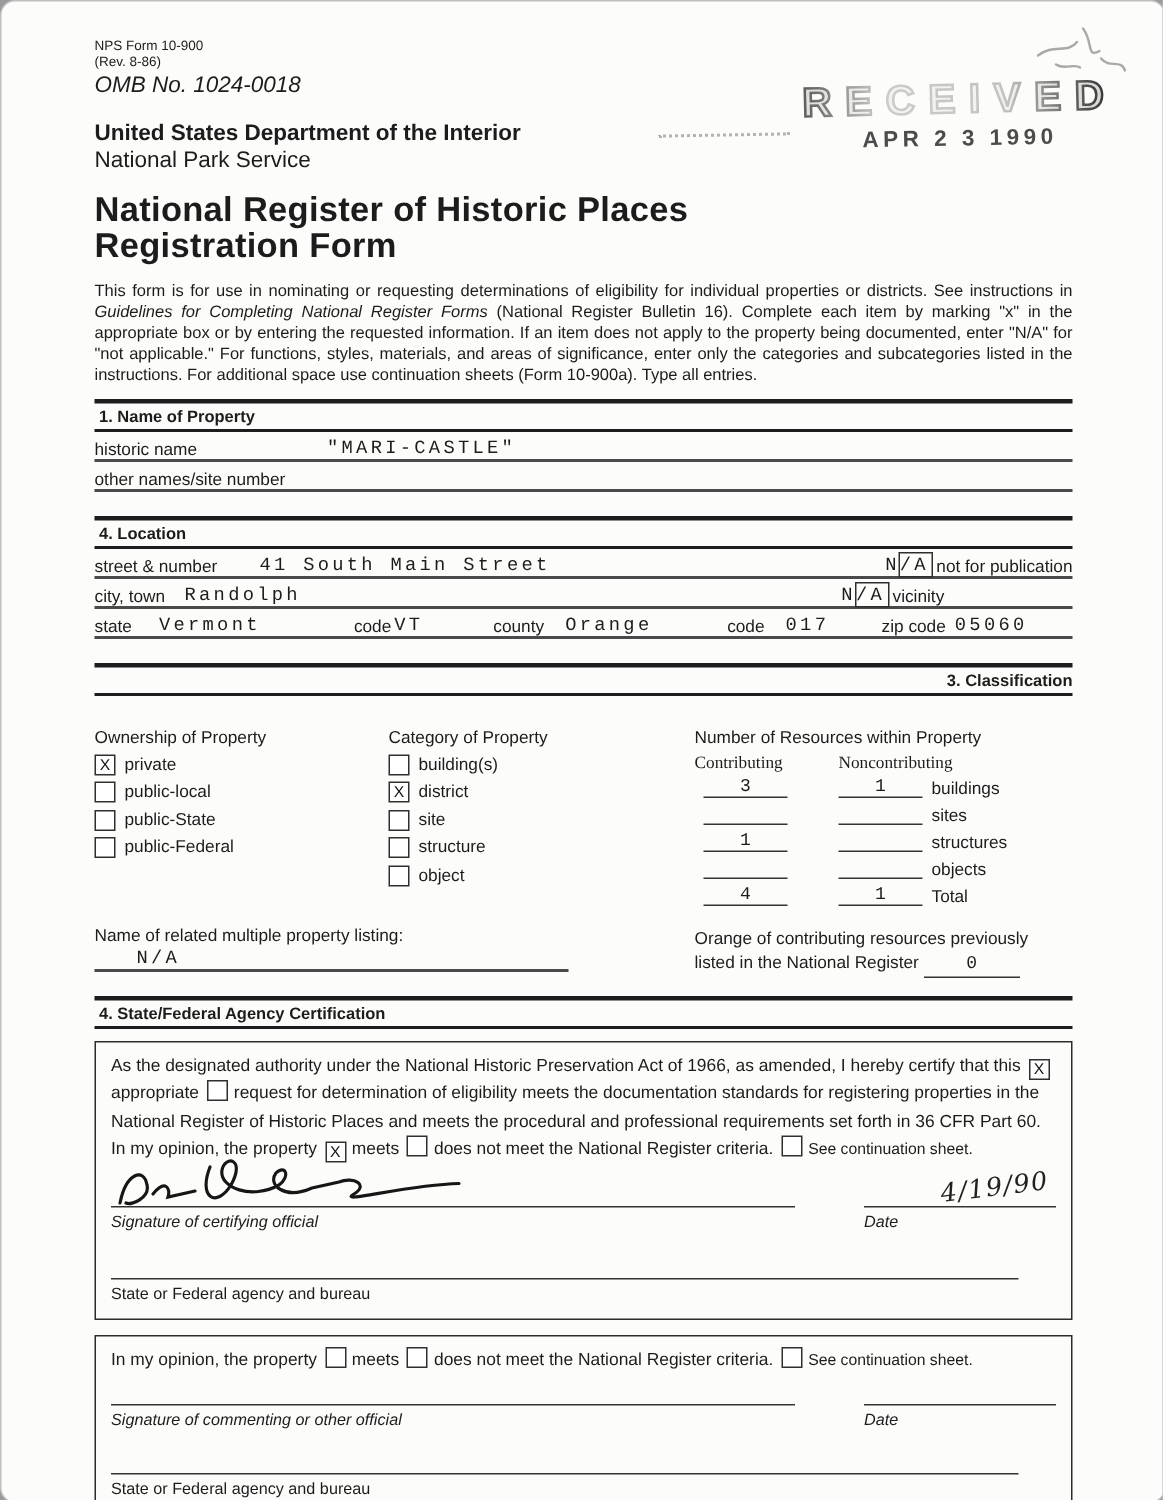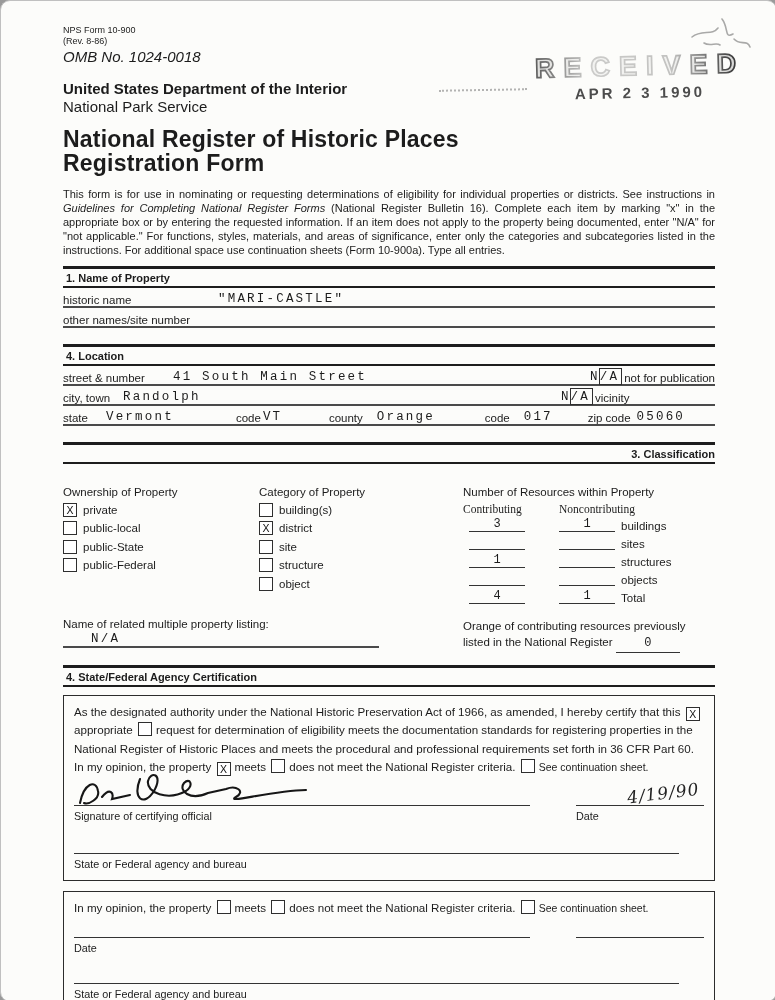--- a/index.html
+++ b/index.html
@@ -66,21 +66,21 @@
   .fillline { border-bottom:2px solid #4a4a4a; display:inline-block; }
   .prevbox { width:252px; line-height:1.4; }
   .prevval { display:inline-block; width:64px; border-bottom:1.5px solid #333; text-align:center;
              font-family:"Liberation Mono","DejaVu Sans Mono",monospace; font-size:12px; }
 
   
   .certbox { border:1.8px solid #2c2c2c; margin:8px 0 10px 0; padding:7px 10px 6px 10px; font-size:11.6px; line-height:1.6; }
   .sigrow { display:flex; gap:46px; margin-top:2px; }
   .sigline-long { flex:1; border-bottom:1.6px solid #333; height:26px; position:relative; }
   .sigline-short { width:128px; border-bottom:1.6px solid #333; height:26px; position:relative; }
-  .siglabels { display:flex; gap:66px; font-size:10.8px; margin-top:2px; }
+  .siglabels { display:flex; gap:66px; font-size:10.8px; margin-top:2px;font-style:italic; }
   .siglabels .l1 { flex:1; } .siglabels .l2 { width:128px; }
   .handdate { position:absolute; right:4px; bottom:-2px; font-family:"DejaVu Serif",serif; font-style:italic;
               font-size:17px; transform:rotate(-7deg); letter-spacing:1px; color:#222; white-space:nowrap; }
   .agencyline { border-bottom:1.6px solid #333; height:16px; width:96%; }
   .agencylabel { font-size:10.8px; margin-top:2px; }
   .svg-sig { position:absolute; bottom:-6px; left:0; }
   .pencil { position:absolute; right:20px; top:8px; }
 </style>
 </head>
 <body>
@@ -280,20 +280,21 @@
         <span>In my opinion, the property</span>
         <span class="cb cb-inline"></span><span>meets</span>
         <span class="cb cb-inline"></span><span>does not meet the National Register criteria.</span>
         <span class="cb cb-inline"></span><span style="font-size:10.5px;">See continuation sheet.</span>
       </div>
       <div class="sigrow">
         <div class="sigline-long" style="height:18px;"></div>
         <div class="sigline-short" style="height:18px;"></div>
       </div>
       <div class="siglabels">
+        <span class="l1">Signature of commenting or other official</span>
         <span class="l2">Date</span>
       </div>
       <div class="agencyline" style="margin-top:10px;"></div>
       <div class="agencylabel">State or Federal agency and bureau</div>
     </div>
 
     <div class="sec-head">5.  National Park Service Certification</div>
 
   </div>
 </div>

